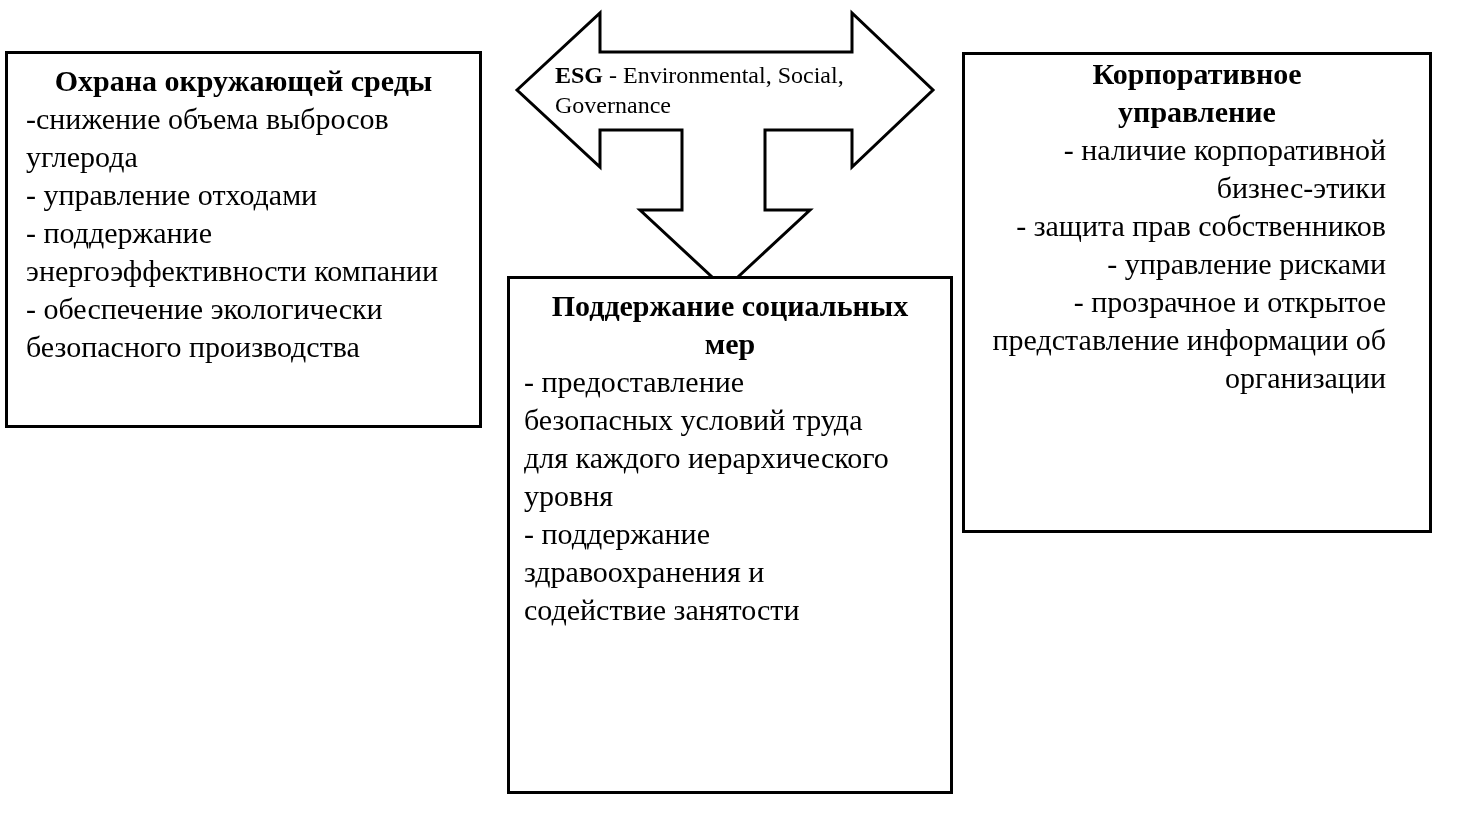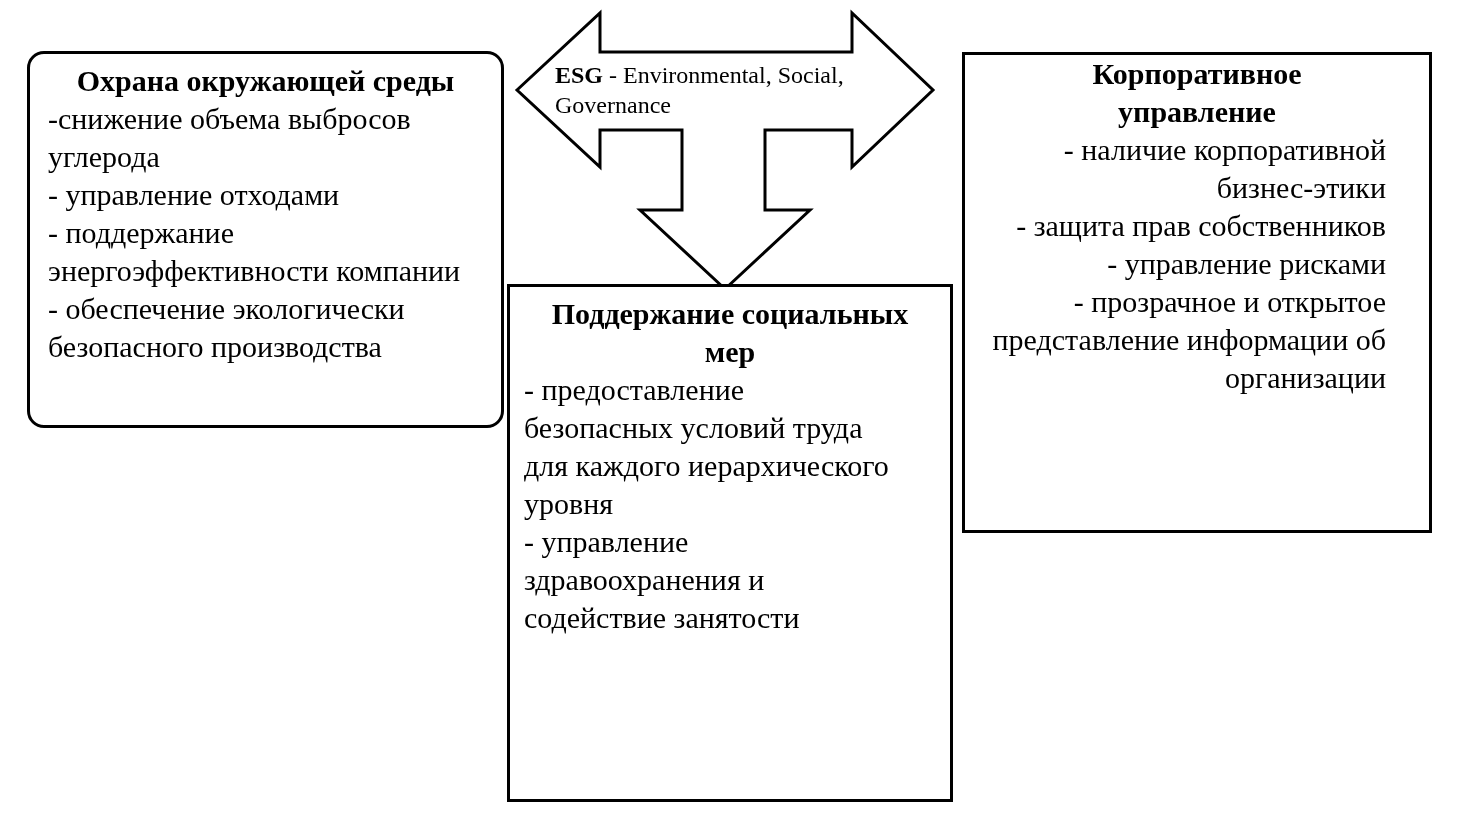--- a/index.html
+++ b/index.html
@@ -25,24 +25,24 @@
     font-size: 30px;
     line-height: 38px;
   }
   .box .title {
     font-weight: bold;
     text-align: center;
   }
   .box .items { text-align: left; }
   .box .items .item { white-space: normal; }
 
-  #env-box { left: 27px;  top: 51px;  width: 477px; height: 377px; padding-top: 8px; border-radius: 17px; }
+  #env-box { left: 5px;  top: 51px;  width: 477px; height: 377px; padding-top: 8px; }
   #env-box .items { padding: 0 38px 0 18px; }
 
-  #soc-box { left: 507px; top: 284px; width: 446px; height: 518px; padding-top: 8px; }
+  #soc-box { left: 507px; top: 276px; width: 446px; height: 518px; padding-top: 8px; }
   #soc-box .title { max-width: 400px; margin: 0 auto; }
   #soc-box .items { padding: 0 54px 0 14px; }
 
   #gov-box { left: 962px; top: 52px;  width: 470px; height: 481px; }
   #gov-box .title { max-width: 330px; margin: 0 auto; }
   #gov-box .items { padding: 0 43px 0 18px; text-align: right; }
 
   #esg-label {
     position: absolute;
     left: 555px; top: 60px;
@@ -76,21 +76,21 @@
         <div class="item">- управление отходами</div>
         <div class="item">- поддержание энергоэффективности компании</div>
         <div class="item">- обеспечение экологически безопасного производства</div>
       </div>
   </div>
 
   <div class="box" id="soc-box">
     <div class="title">Поддержание социальных мер</div>
     <div class="items">
         <div class="item">- предоставление безопасных условий труда для каждого иерархического уровня</div>
-        <div class="item">- управление здравоохранения и содействие занятости</div>
+        <div class="item">- поддержание здравоохранения и содействие занятости</div>
       </div>
   </div>
 
   <div class="box" id="gov-box">
     <div class="title">Корпоративное управление</div>
     <div class="items">
         <div class="item">- наличие корпоративной бизнес-этики</div>
         <div class="item">- защита прав собственников</div>
         <div class="item">- управление рисками</div>
         <div class="item">- прозрачное и открытое представление информации об организации</div>

